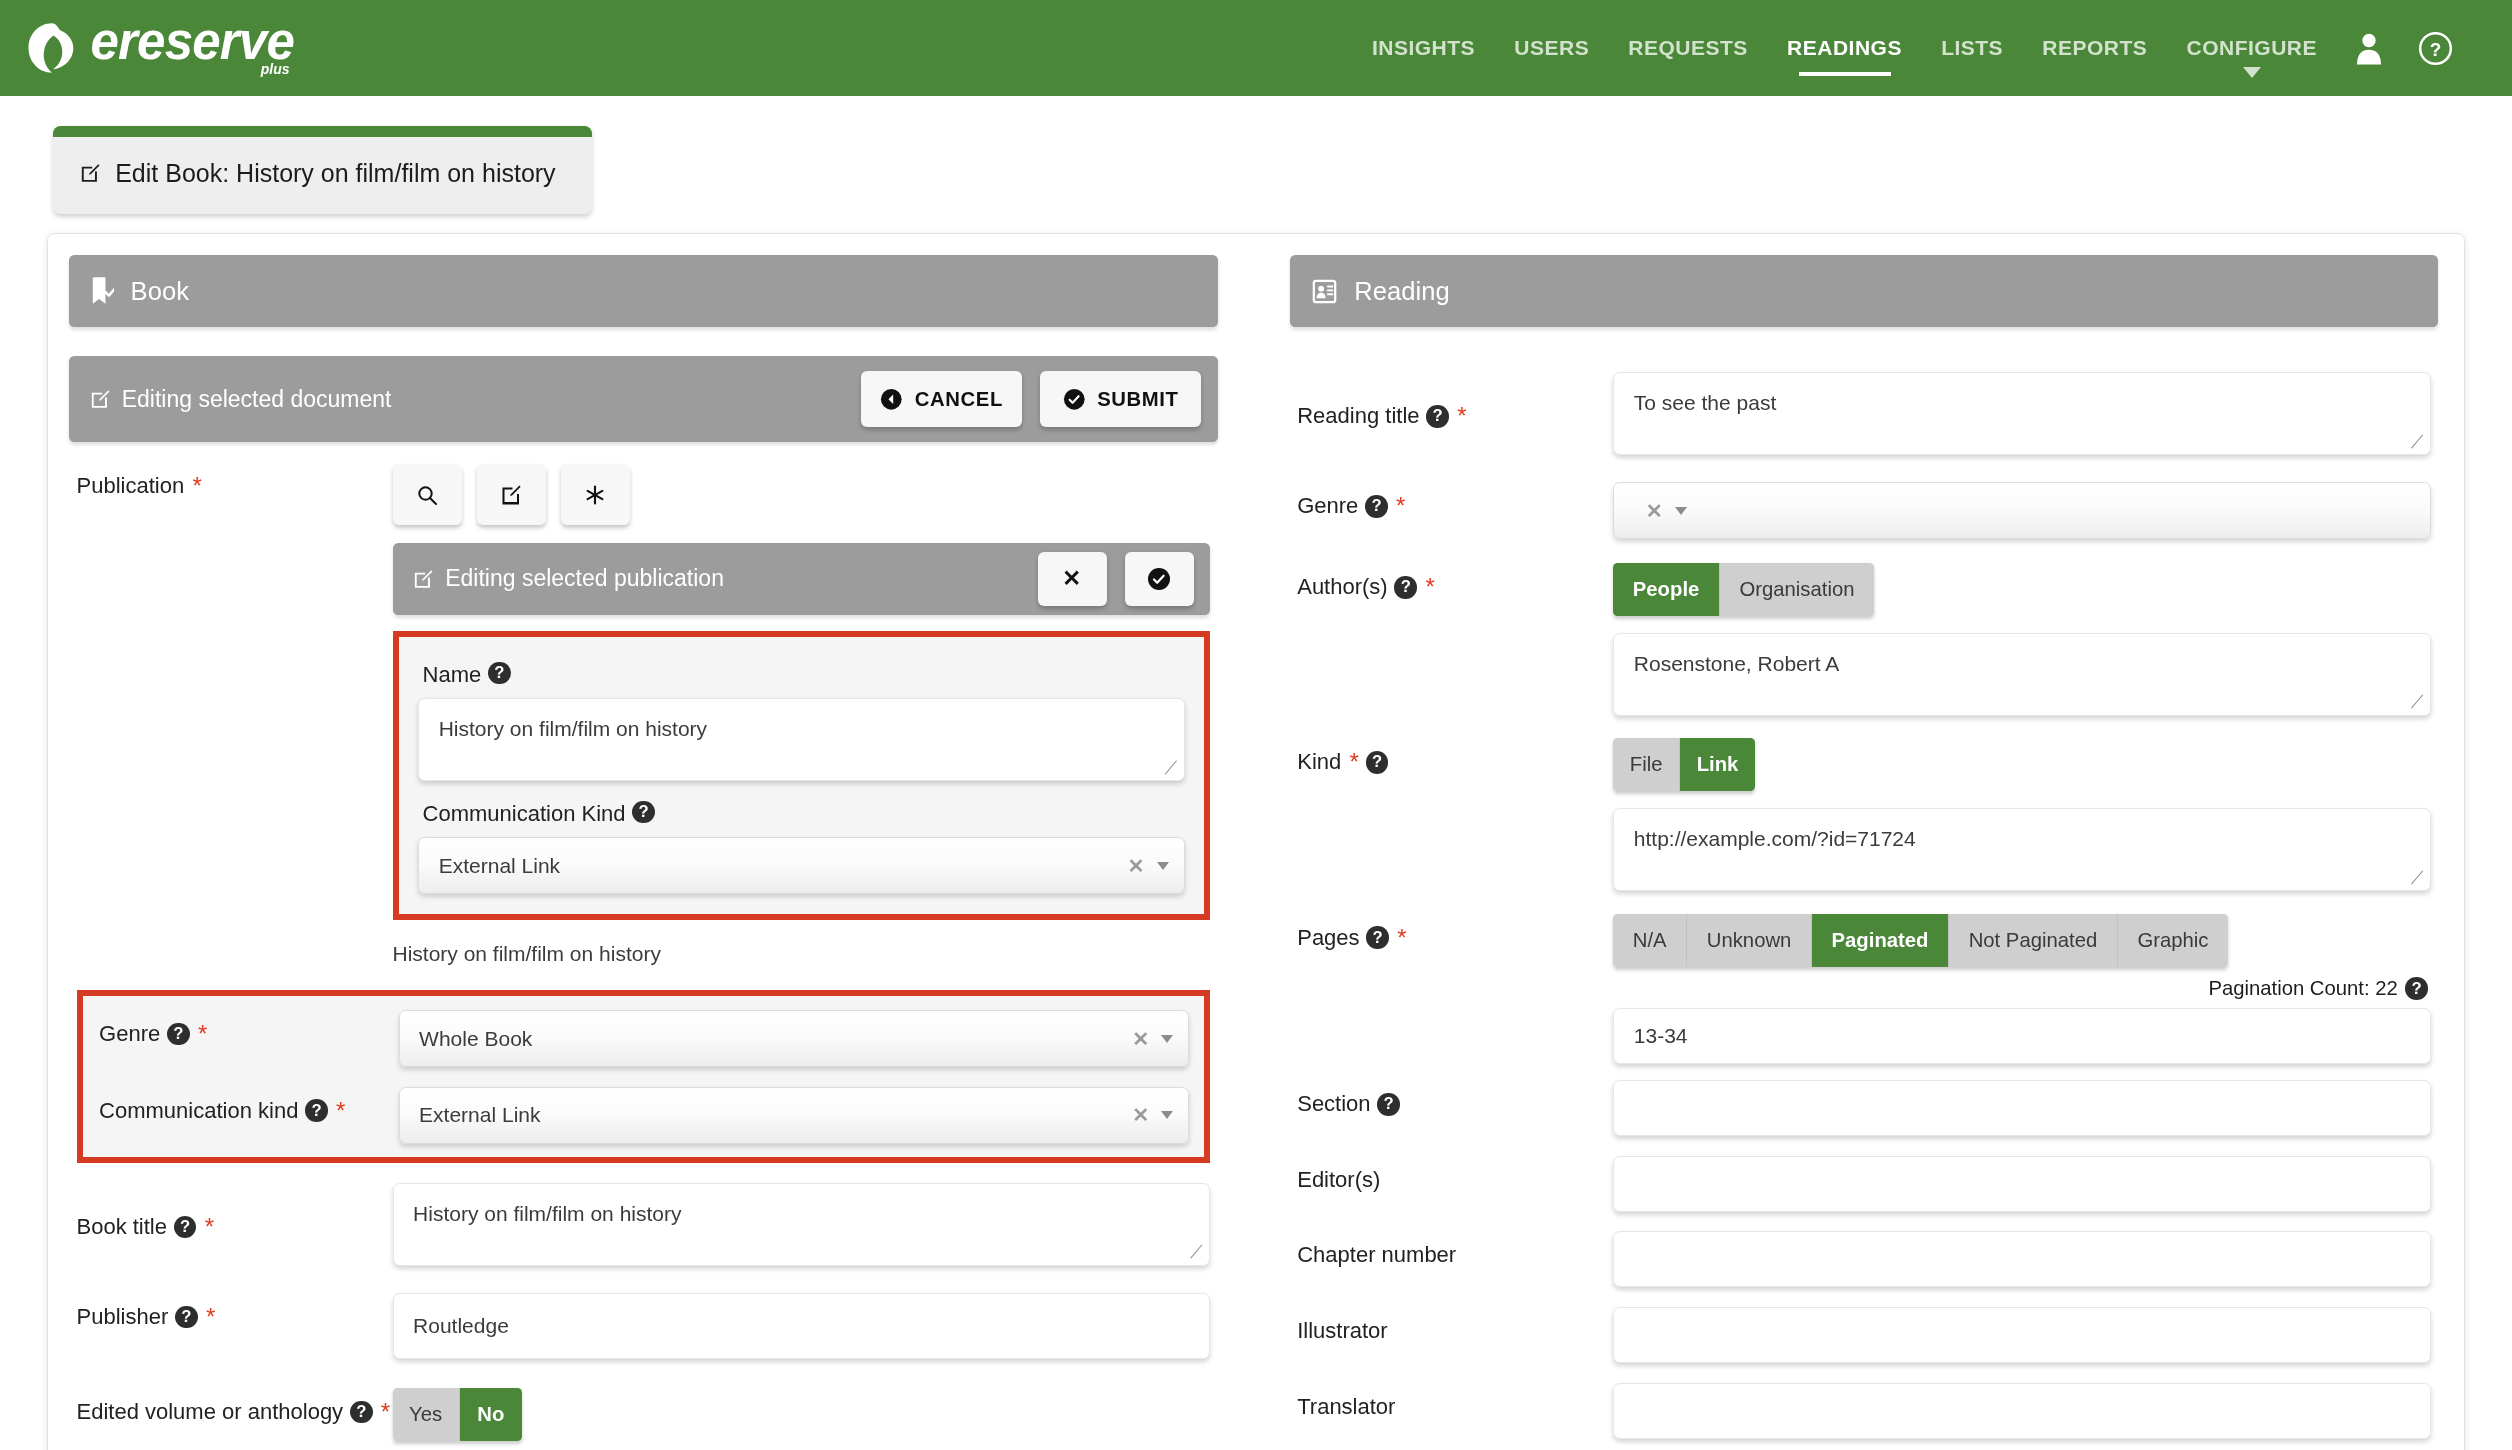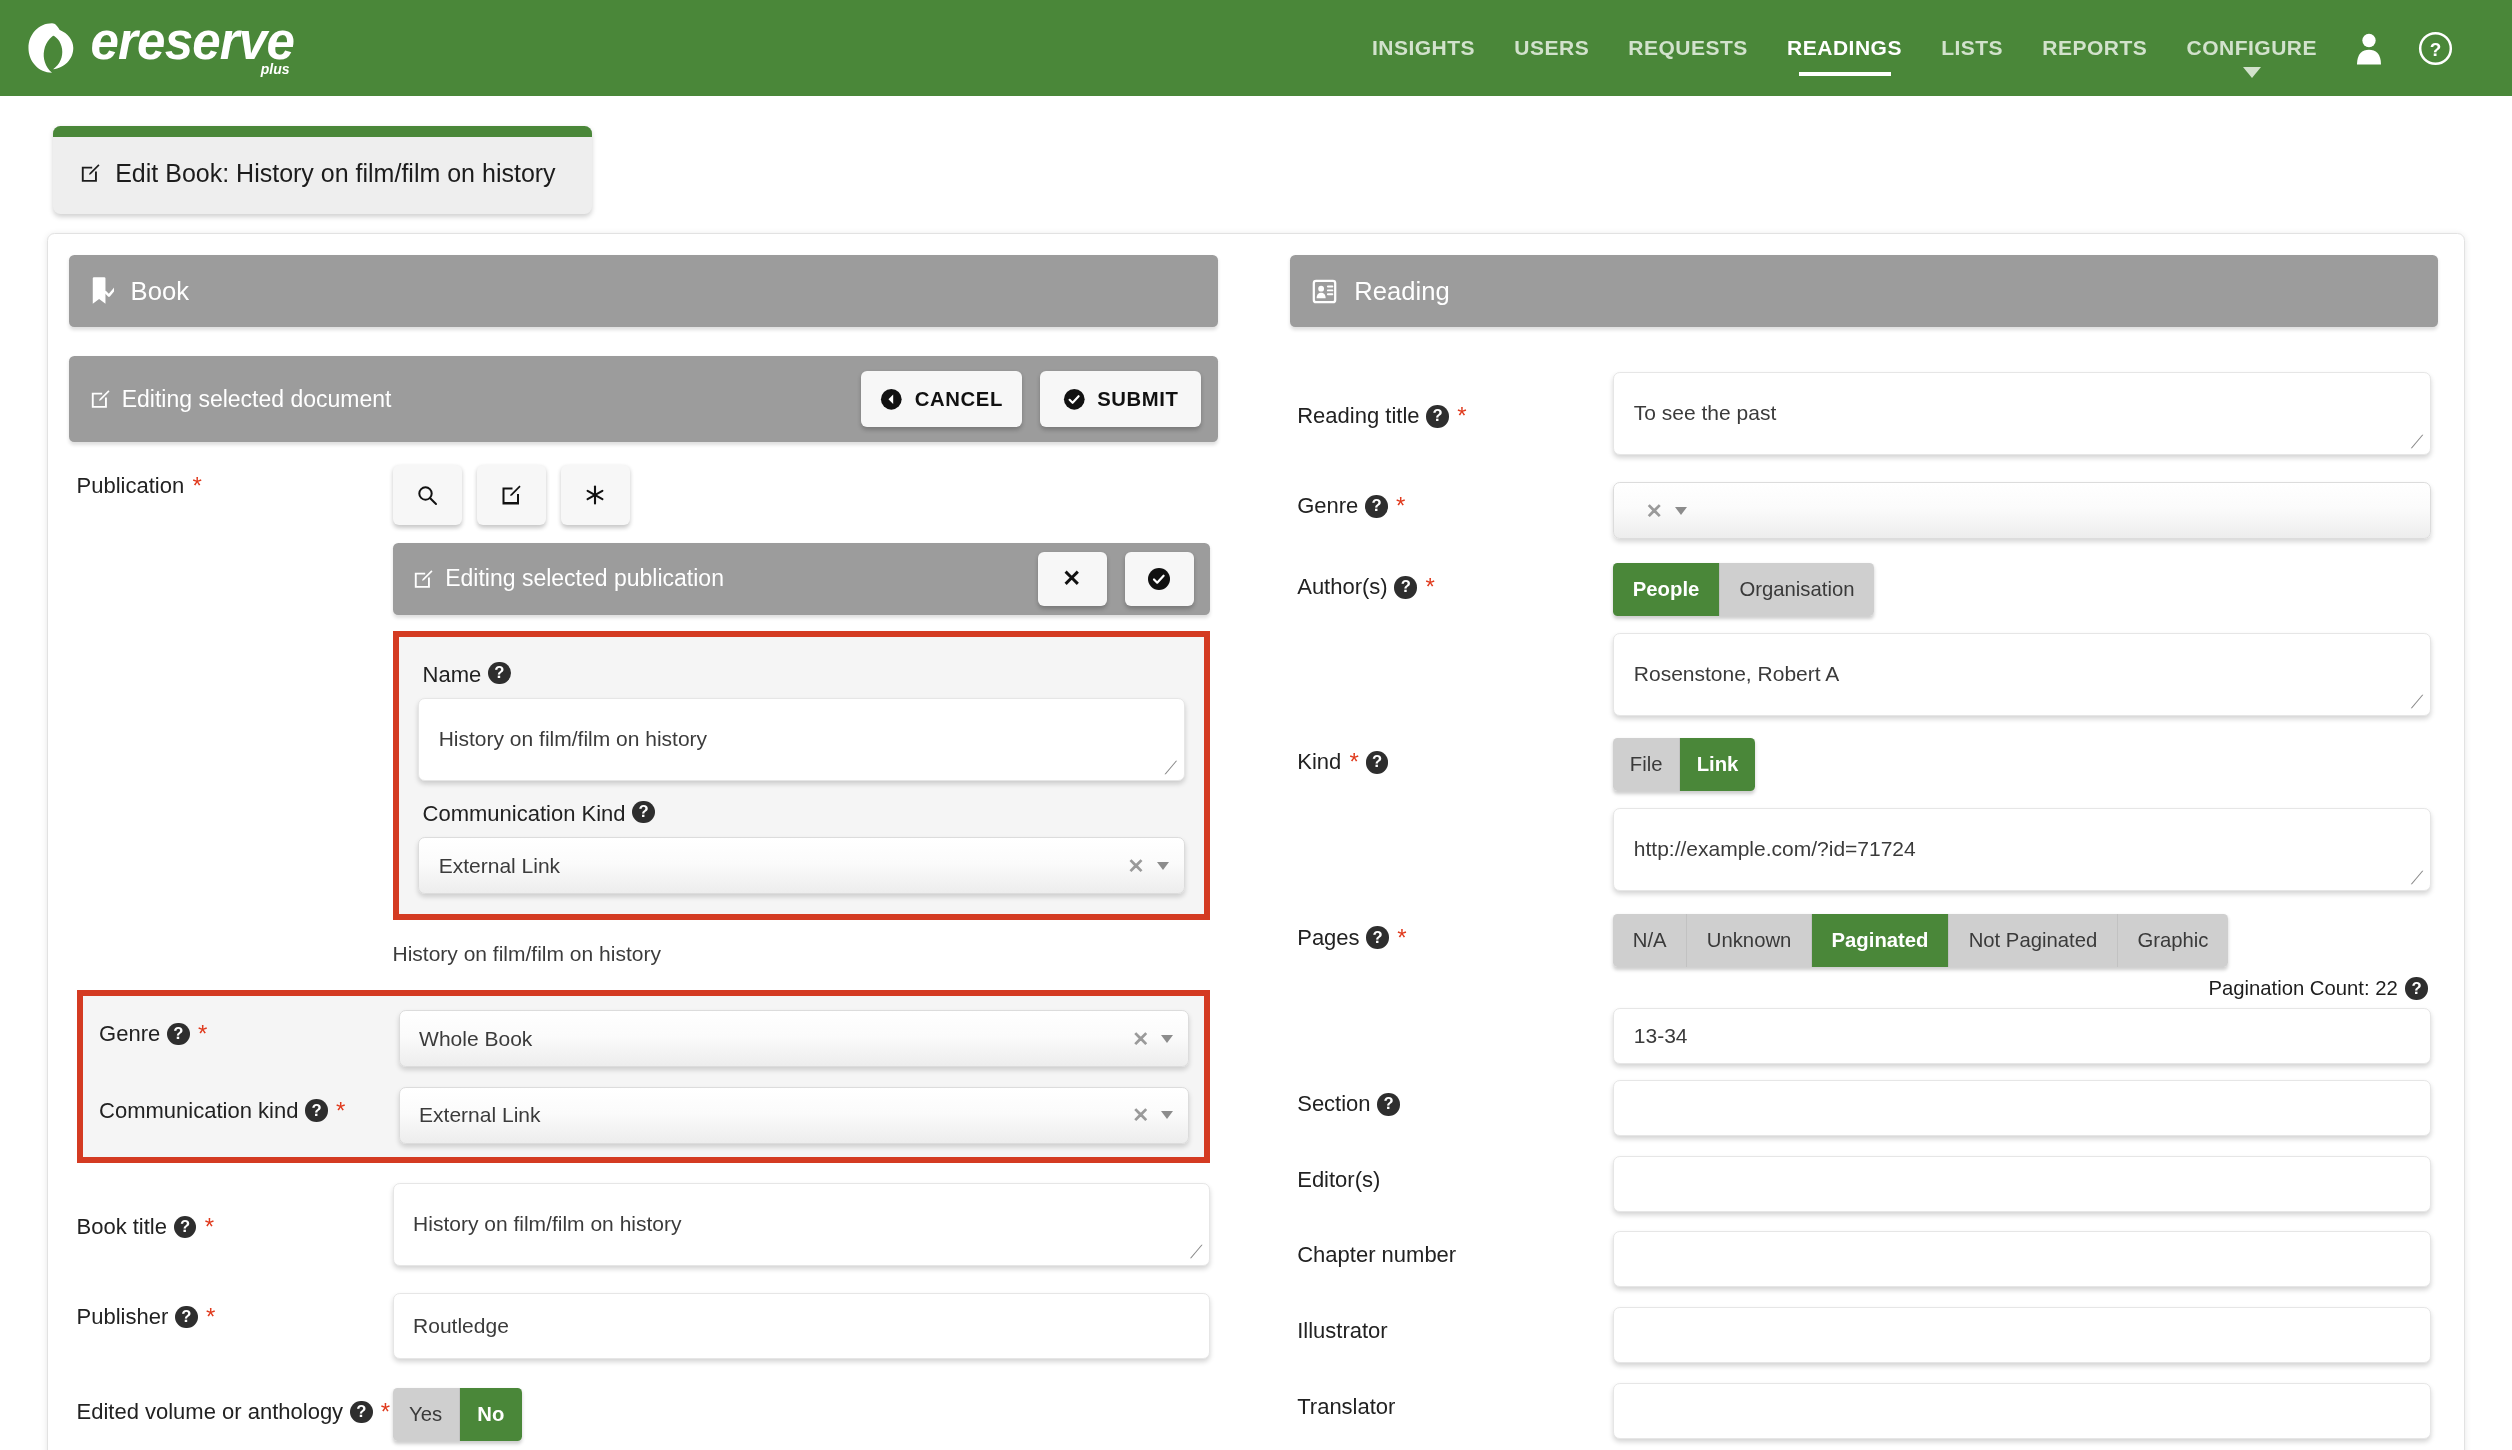--- a/index.html
+++ b/index.html
@@ -159,21 +159,21 @@
     border: 0.8px solid #e6e6e6;
     border-radius: 6.8px;
     box-shadow: 0 3px 5.3px rgba(0,0,0,.17);
     font-family: "Liberation Sans", sans-serif;
     font-size: 21px; color: #3b3b3b;
     padding: 16.6px 19.6px;
     outline: none;
     display: block;
     resize: none;
   }
-  textarea.ta { height: 78px; padding-top: 28px; }
+  textarea.ta { height: 78px; padding-top: 18px; }
   textarea.ta.big { height: 83px; }
   input.inp { height: 56px; padding: 0 19.6px; }
   input.inp.tallbox { height: 66px; }
   .resize-grip {
     position: absolute; right: 7.5px; bottom: 4.5px;
     font-size: 18px; color: #888; line-height: 1; pointer-events: none;
   }
   .ta-wrap { position: relative; }
 
   

